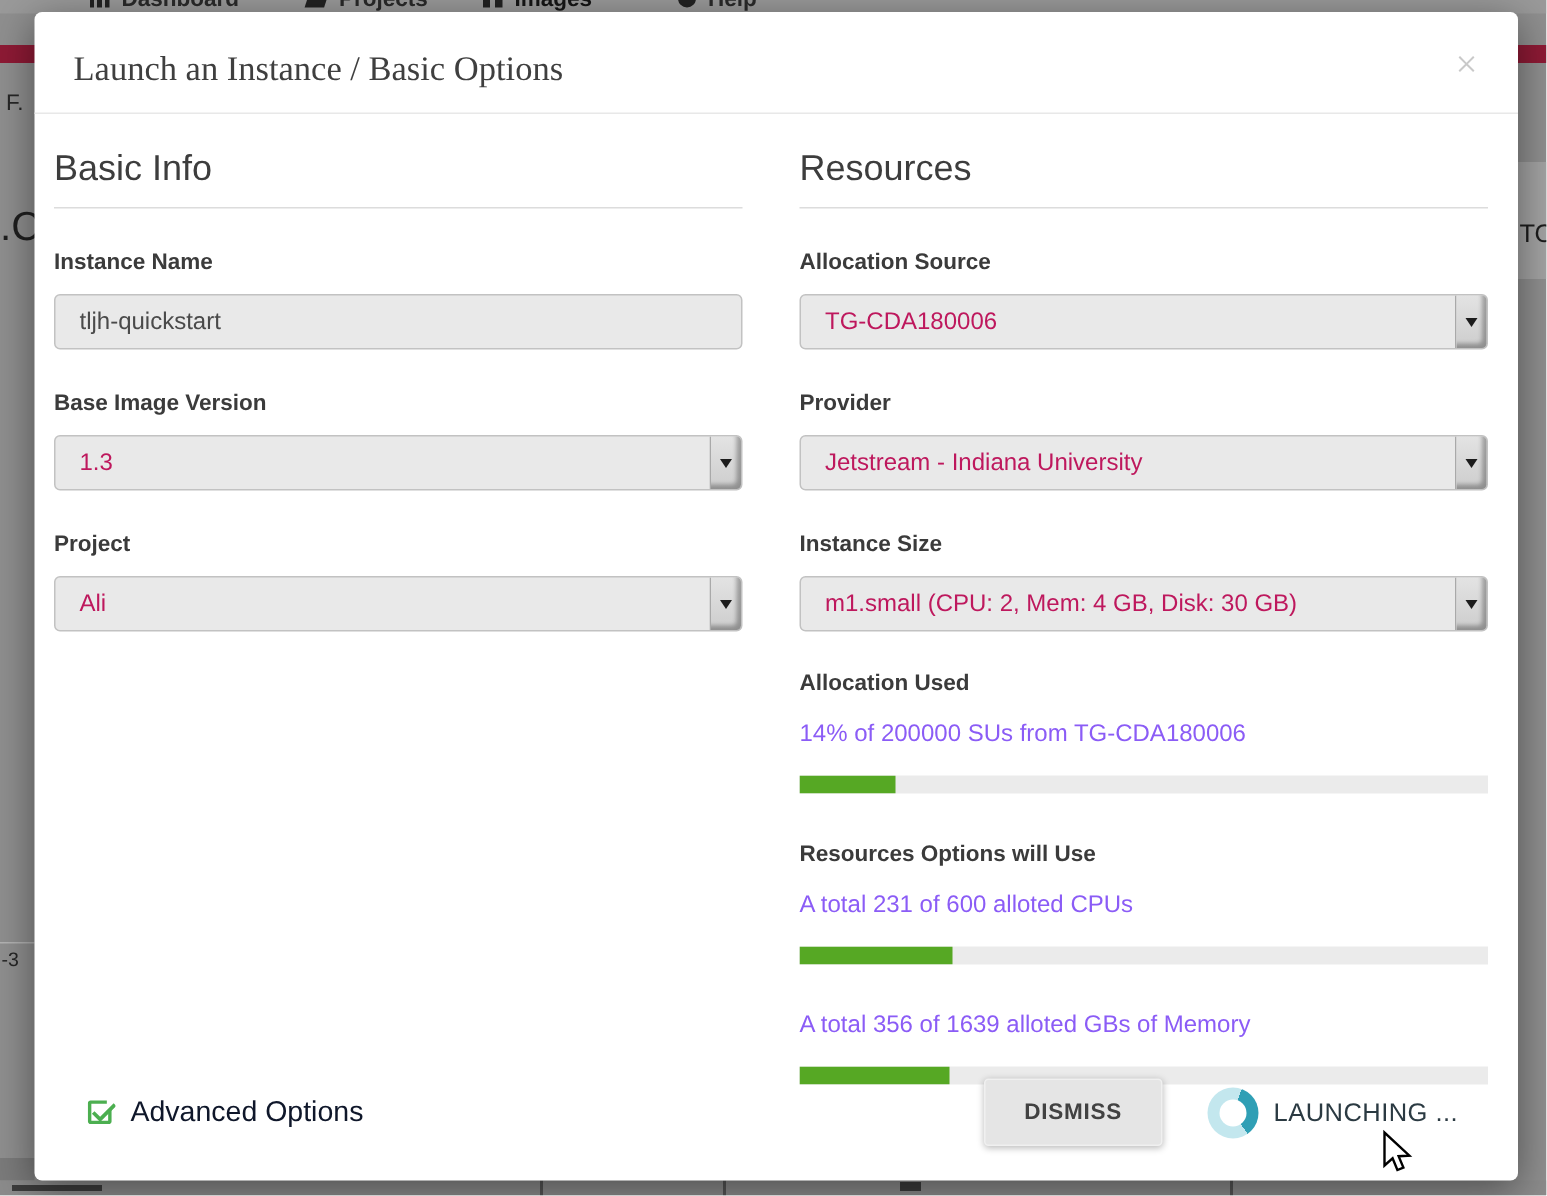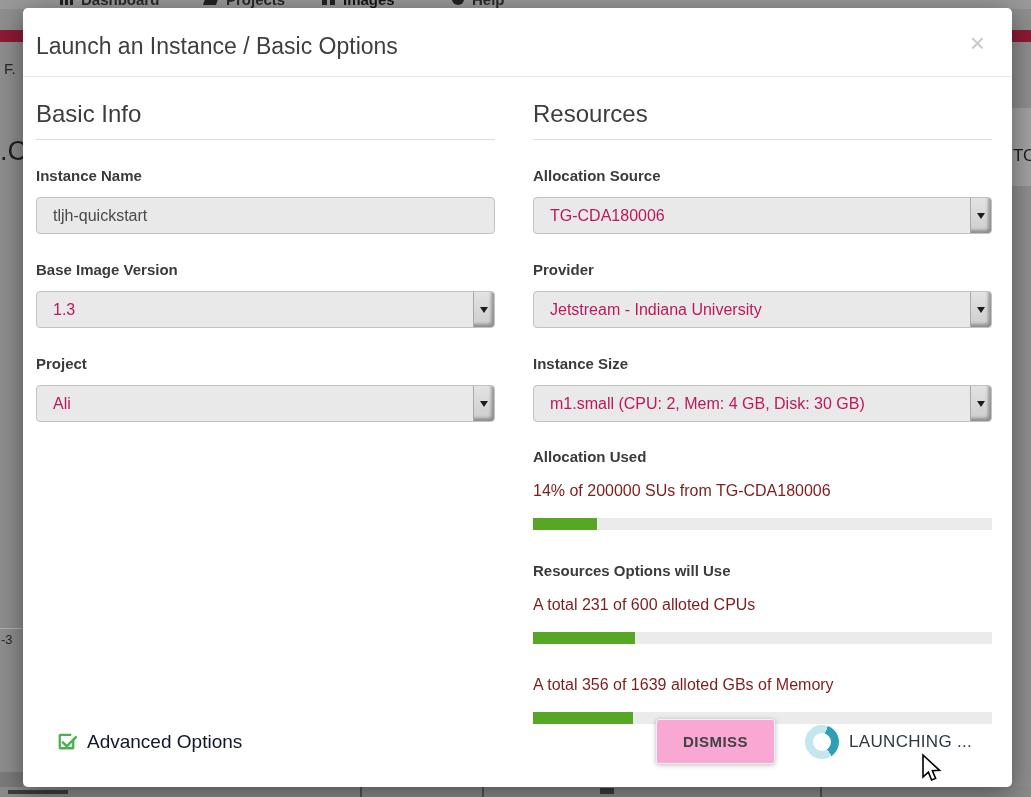--- a/index.html
+++ b/index.html
@@ -21,50 +21,50 @@
   .bg-block-right { position:absolute; left:1012px; top:108px; width:19px; height:78px; background:#a3a3a3; }
   .bg-line-left { position:absolute; left:0; top:628px; width:23px; height:1px; background:#b3b3b3; }
   .bg-bottom { position:absolute; left:0; top:787px; width:100%; height:10px; background:#8c8c8c; }
   .bg-vline { position:absolute; top:787px; width:2px; height:10px; background:#555; }
   .bg-mark { position:absolute; background:#3d3d3d; }
   .bg-dark-left { position:absolute; left:0; top:772px; width:23px; height:15px; background:#7b7b7b; }
 
   
   .modal { position:absolute; left:23px; top:8px; width:989px; height:779px; background:#ffffff;
            border-radius:5px; box-shadow:0 6px 28px rgba(0,0,0,0.45); }
-  .modal-header { position:relative; padding:25px 20px 16px 13px; border-bottom:1px solid #e8e8e8; }
+  .modal-header { position:relative; padding:25px 20px 16px 26px; border-bottom:1px solid #e8e8e8;font-family:Liberation Serif, serif; }
   .modal-title { font-size:23px; color:#3f3f3f; }
   .modal-close { position:absolute; right:27px; top:22px; font-size:26px; line-height:1; color:#c9c9c9; cursor:pointer; }
 
   .modal-body { display:flex; padding:0 20px 0 13px; }
   .col { width:459px; }
   .col.left { margin-right:38px; }
   .sec-h { margin-top:23px; font-size:24px; font-weight:400; color:#3d3d3d; padding-bottom:11px; border-bottom:1px solid #dcdcdc; }
   .f-label { margin-top:27px; font-size:15px; font-weight:700; color:#3b3b3b; }
   .f-box { margin-top:13px; position:relative; height:37px; background:#e9e9e9; border:1px solid #c2c2c2;
            border-radius:4px; display:flex; align-items:center; }
   .f-input { width:100%; height:100%; background:transparent; border:none; outline:none;
              padding-left:16px; font-size:16px; color:#4a4a4a; font-family:"Liberation Sans",sans-serif; }
   .f-select { padding-left:16px; font-size:16px; color:#be185d; cursor:pointer; }
   .sel-btn { position:absolute; right:0; top:0; bottom:0; width:21px; background:linear-gradient(#e3e3e3,#cdcdcd);
              border-left:1px solid #a9a9a9; border-radius:0 3px 3px 0;
              box-shadow:inset -3px -3px 3px rgba(0,0,0,0.30);
              display:flex; align-items:center; justify-content:center; }
   .caret { width:0; height:0; border:4px solid transparent; border-top:6px solid #1c1c1c; margin-top:5px; }
 
-  .info-text { margin-top:17px; font-size:16px; color:#7f1d1d; }
+  .info-text { margin-top:17px; font-size:16px; color:#8b5cf6; }
   .bar-h { margin-top:26px; font-size:15px; font-weight:700; color:#3b3b3b; }
   .track { margin-top:18px; height:12px; background:#ebebeb; overflow:hidden; }
   .fill { height:100%; background:#56a824; }
   .mt-lg { margin-top:32px; }
 
   .modal-footer { position:absolute; left:33px; right:40px; bottom:23px; display:flex; align-items:center; }
   .adv { display:flex; align-items:center; gap:10px; cursor:pointer; }
   .adv-label { font-size:19px; color:#0f172a; }
-  .btn-dismiss { background:#f9a8d4; border:1px solid #f0f0f0; border-radius:3px;
+  .btn-dismiss { background:#e5e5e5; border:1px solid #f0f0f0; border-radius:3px;
                  box-shadow:0 1px 5px rgba(0,0,0,0.28); padding:13px 26px;
                  font-size:15px; font-weight:600; letter-spacing:0.5px; color:#424242;
                  font-family:"Liberation Sans",sans-serif; cursor:pointer; margin-left:auto; }
   .spinner { width:34px; height:34px; border-radius:50%; margin-left:30px; position:relative;
              background:conic-gradient(from 0deg, #c3e7ee 0 20deg, #2f9fb5 20deg 145deg, #c3e7ee 145deg 360deg); }
   .spinner::after { content:""; position:absolute; left:8px; top:8px; width:18px; height:18px;
                     border-radius:50%; background:#ffffff; }
   .launching { margin-left:10px; font-size:17px; color:#2b3a42; letter-spacing:0.3px; }
 
   .cursor { position:absolute; left:920px; top:753px; }

